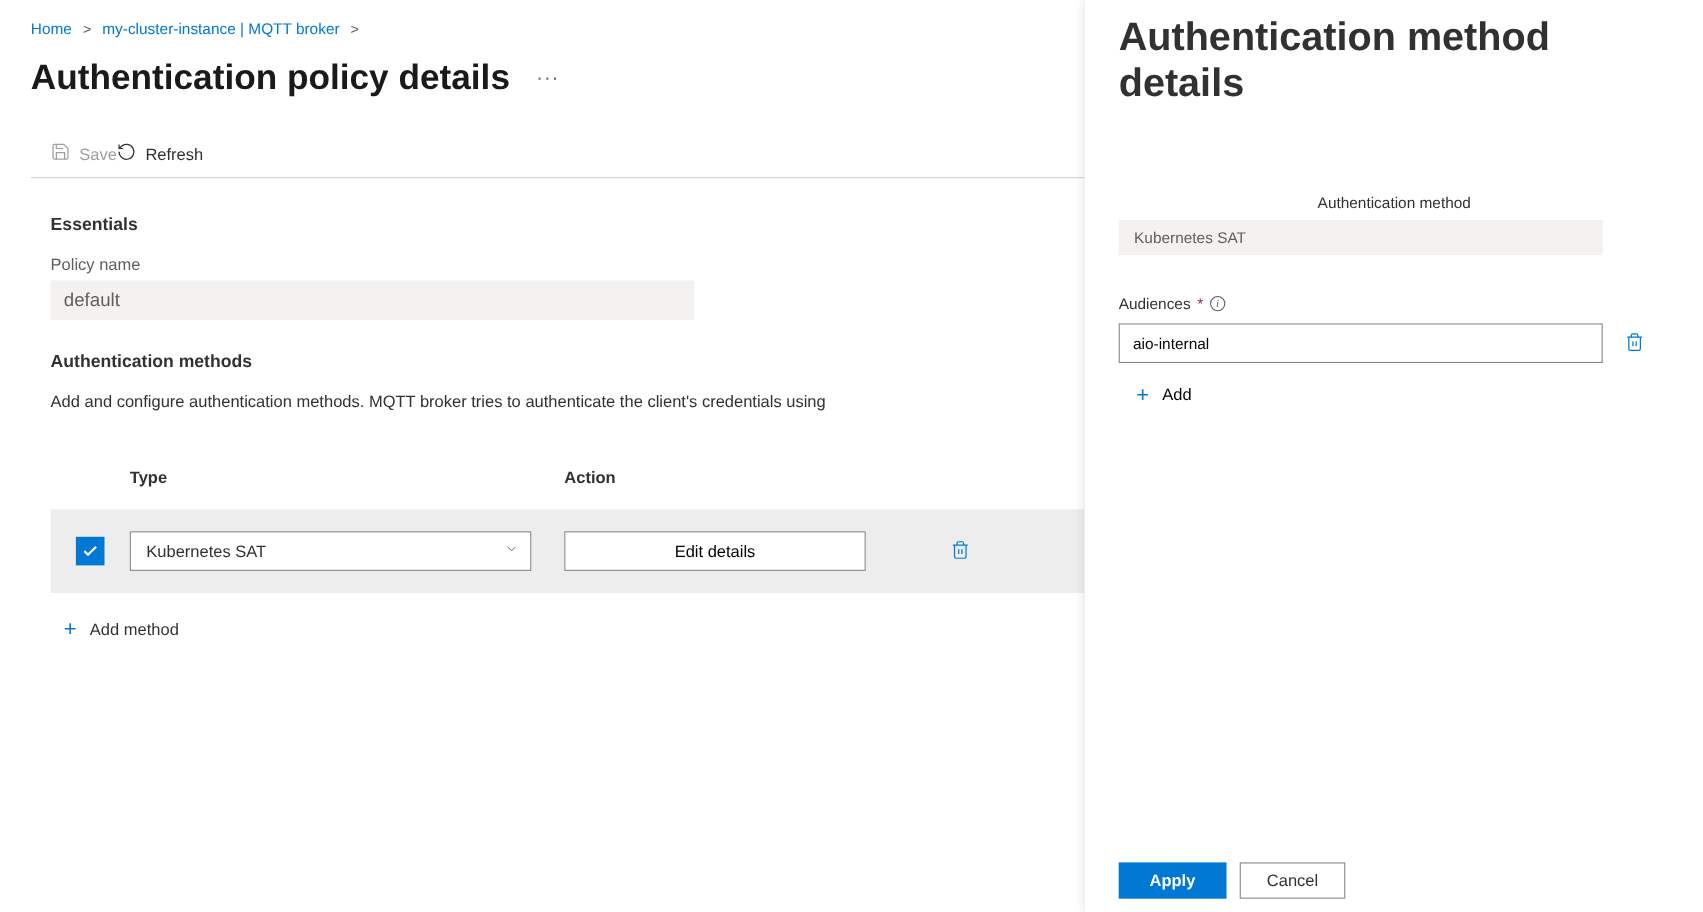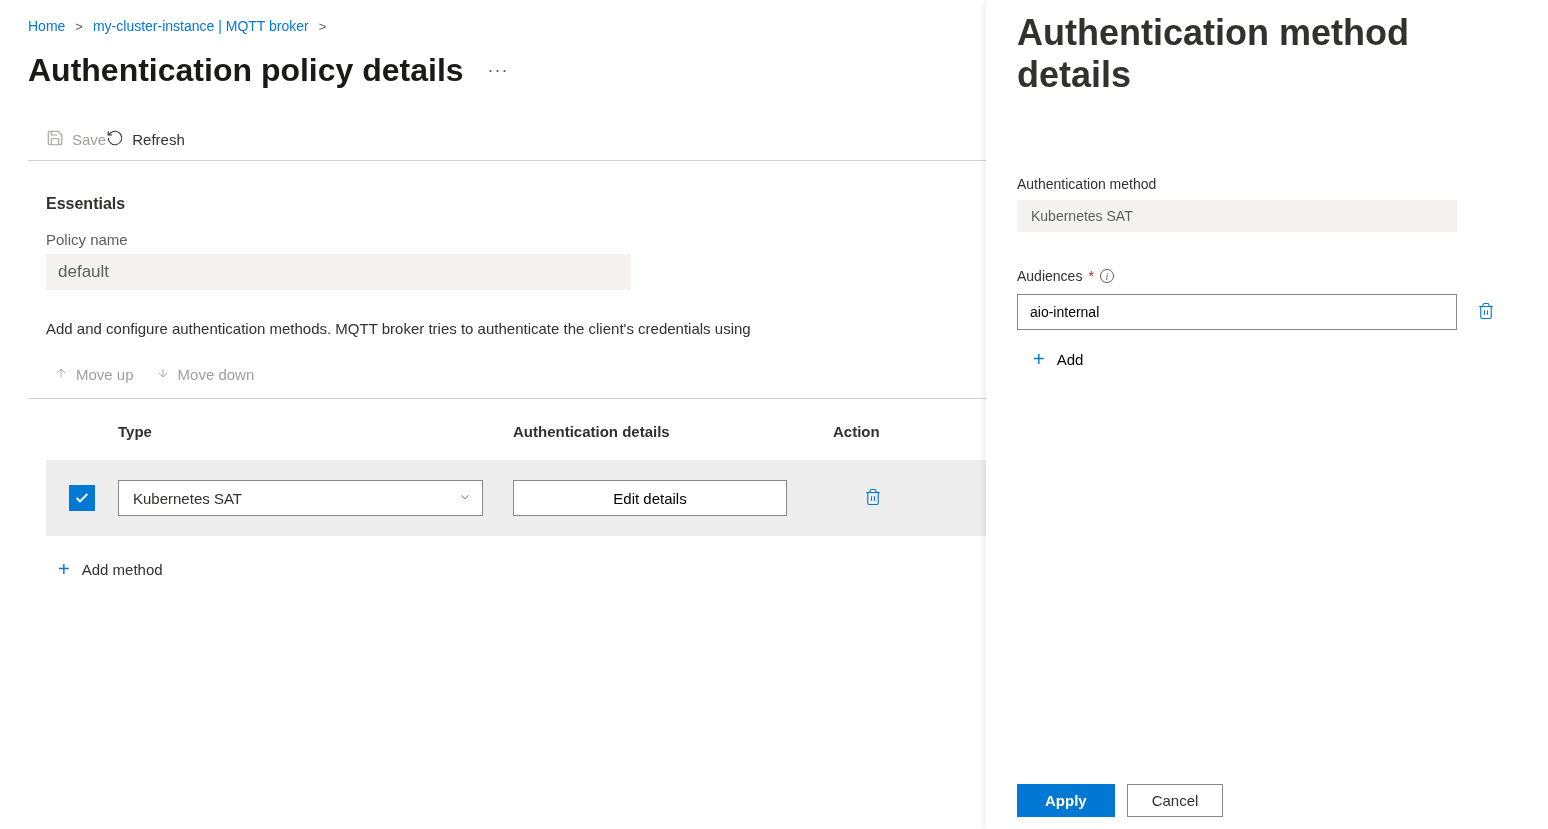--- a/index.html
+++ b/index.html
@@ -228,20 +228,21 @@
     .panel-title {
       font-size: 36px;
       font-weight: 600;
       padding-top: 12px;
       margin-bottom: 80px;
     }
     .panel-label {
       font-size: 14px;
       color: #323130;
       margin-bottom: 8px;
+      text-align: center;
     }
     .panel-readonly {
       background: #f3f2f1;
       padding: 8px 14px;
       width: 440px;
       color: #605e5c;
       font-size: 14px;
       margin-bottom: 36px;
     }
     .audiences-label {
@@ -352,48 +353,28 @@
             </svg>
         </span>
         <span>Refresh</span>
       </button>
     </div>
 
     <div class="section-heading">Essentials</div>
     <div class="field-label">Policy name</div>
     <div class="readonly-field">default</div>
 
+    <div class="section-heading">Authentication methods</div>
     <div class="section-desc">Add and configure authentication methods. MQTT broker tries to authenticate the client's credentials using</div>
 
-    <div class="move-controls">
-      <button class="move-btn">
-        <span>
-          <svg width="14" height="16" viewBox="0 0 24 24" fill="none" stroke="#a19f9d" stroke-width="1.5">
-              <line x1="12" y1="19" x2="12" y2="5"></line>
-              <polyline points="5 12 12 5 19 12"></polyline>
-            </svg>
-        </span>
-        <span>Move up</span>
-      </button>
-      <button class="move-btn">
-        <span>
-          <svg width="14" height="16" viewBox="0 0 24 24" fill="none" stroke="#a19f9d" stroke-width="1.5">
-              <line x1="12" y1="5" x2="12" y2="19"></line>
-              <polyline points="19 12 12 19 5 12"></polyline>
-            </svg>
-        </span>
-        <span>Move down</span>
-      </button>
-    </div>
 
     <div class="table-wrapper">
       <div class="table-header">
         <div class="th-check"></div>
         <div class="th-type">Type</div>
-        <div class="th-details">Authentication details</div>
         <div class="th-action">Action</div>
       </div>
       <div class="table-row">
         <div class="td-check">
           <div class="checkbox-sq">
             <svg width="16" height="16" viewBox="0 0 24 24" fill="none" stroke="#fff" stroke-width="3">
                 <polyline points="20 6 9 17 4 12"></polyline>
               </svg>
           </div>
         </div>

